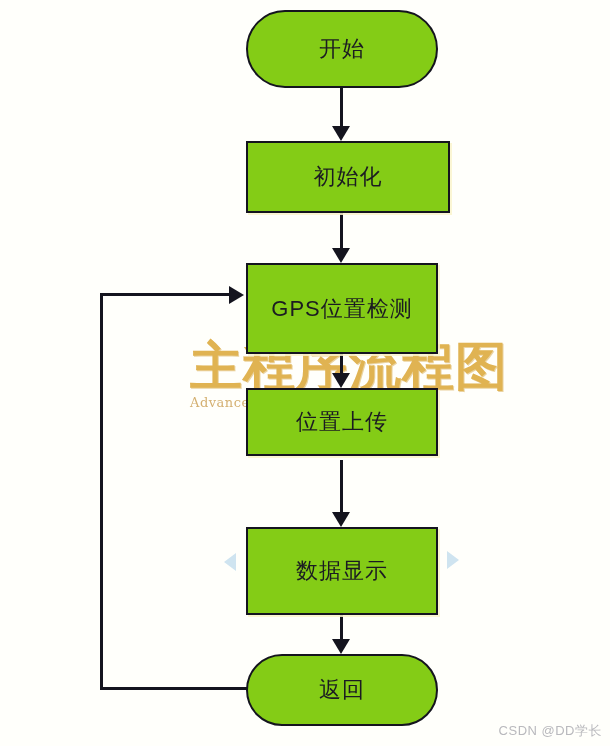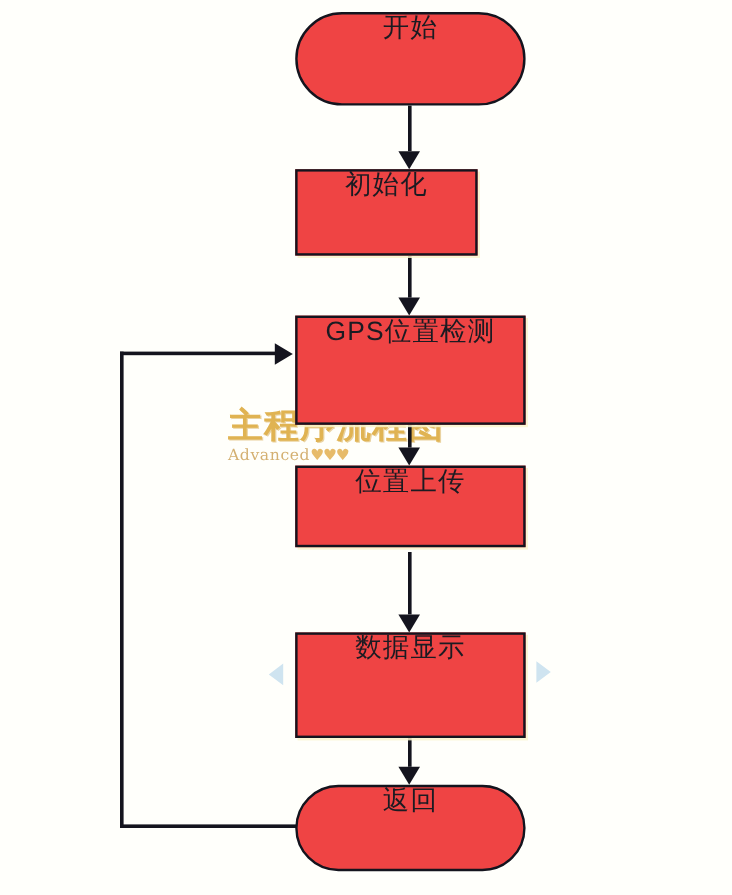--- a/index.html
+++ b/index.html
@@ -20,45 +20,45 @@
     left: 0;
     top: 0;
     width: 610px;
     height: 746px;
   }
 
   
   .node {
     position: absolute;
     box-sizing: border-box;
-    background: #ef4444;
+    background: #84cc16;
     border: 2px solid #14141e;
     display: flex;
-    align-items: flex-start;
+    align-items: center;
     justify-content: center;
     z-index: 4;
   }
   .node .node-label {
     font-size: 22px;
     color: #1b1b22;
     letter-spacing: 1px;
     line-height: 1;
     white-space: nowrap;
   }
   .node.terminator {
     border-radius: 999px;
   }
   .node.process {
     border-radius: 0;
     box-shadow: 2px 2px 0 rgba(250, 245, 205, 0.85);
   }
 
   
   #node-start      { left: 246px; top: 10px;  width: 192px; height: 78px; }
-  #node-init       { left: 246px; top: 141px; width: 152px; height: 72px; }
+  #node-init       { left: 246px; top: 141px; width: 204px; height: 72px; }
   #node-gps        { left: 246px; top: 263px; width: 192px; height: 91px; }
   #node-upload     { left: 246px; top: 388px; width: 192px; height: 68px; }
   #node-display    { left: 246px; top: 527px; width: 192px; height: 88px; }
   #node-return     { left: 246px; top: 654px; width: 192px; height: 72px; }
 
   
   .conn {
     position: absolute;
     background: #14141e;
     z-index: 3;
@@ -132,21 +132,21 @@
     position: absolute;
     left: 190px;
     top: 340px;
     width: 270px;
     z-index: 1;
     pointer-events: none;
   }
   #watermark-title {
     font-family: "DejaVu Serif", "Liberation Serif", serif;
     font-weight: bold;
-    font-size: 29px;
+    font-size: 52px;
     line-height: 1;
     color: #e0b352;
     letter-spacing: 1px;
     text-shadow: 1px 1px 0 rgba(214, 168, 72, .5);
     white-space: nowrap;
   }
   #watermark-sub {
     font-family: "DejaVu Serif", "Liberation Serif", serif;
     font-size: 13px;
     color: #d4b071;
@@ -234,14 +234,15 @@
   </div>
 
   <div id="node-display" class="node process">
     <span class="node-label">数据显示</span>
   </div>
 
   <div id="node-return" class="node terminator">
     <span class="node-label">返回</span>
   </div>
 
+  <div id="csdn-credit">CSDN @DD学长</div>
 
 </div>
 
 </body></html>

